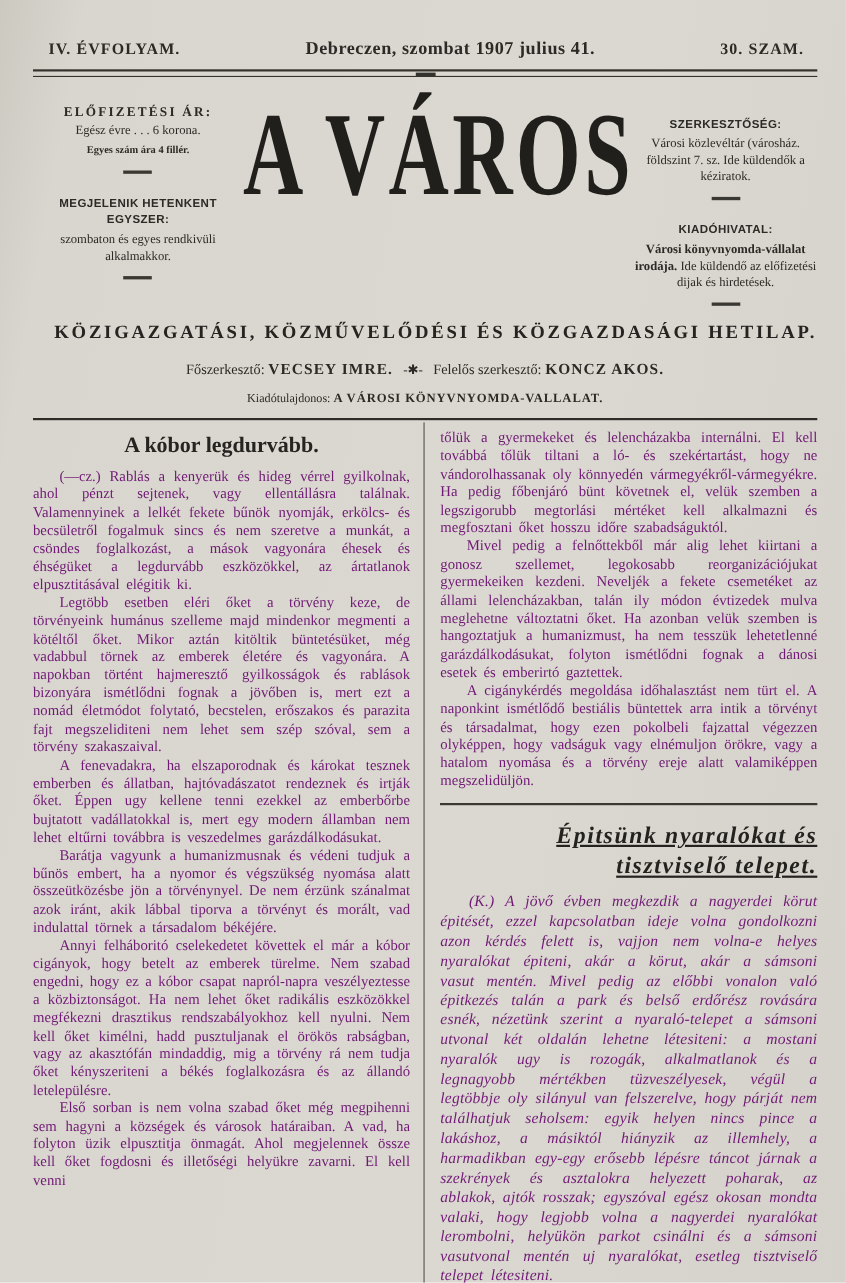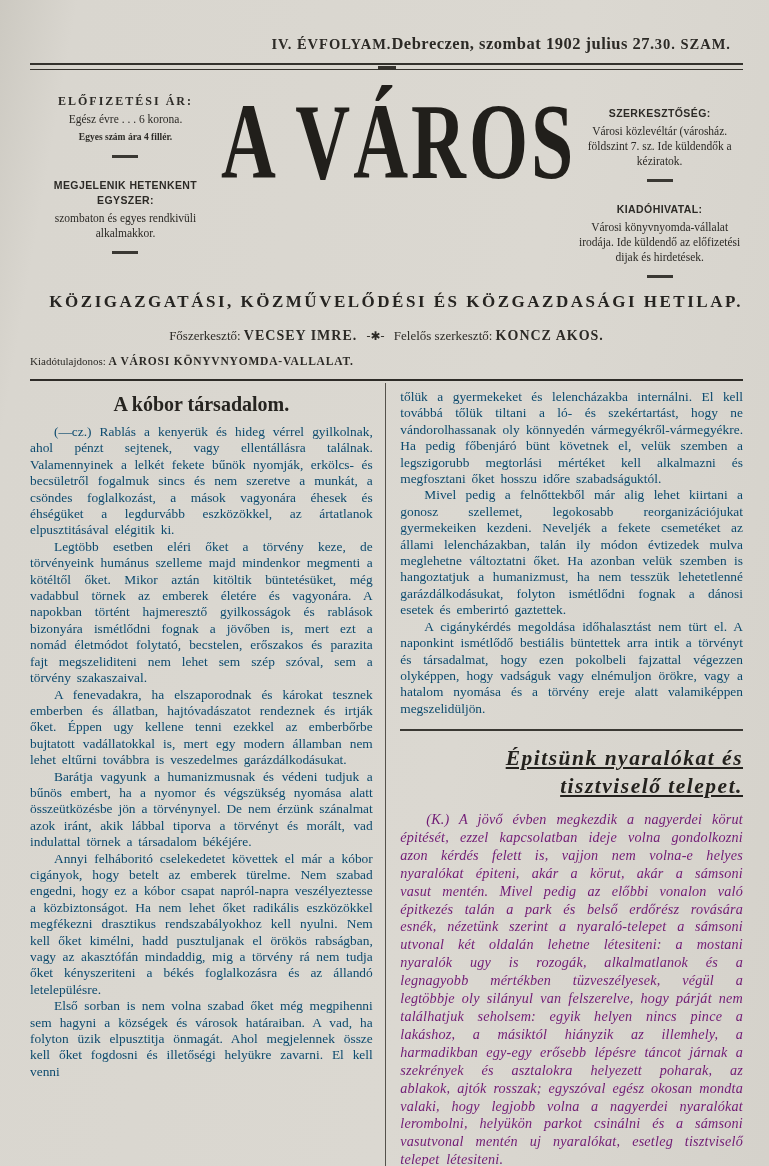--- a/index.html
+++ b/index.html
@@ -6,21 +6,21 @@
   body{
     width:769px;height:1166px;overflow:hidden;
     background:linear-gradient(100deg,#ccc9c1 0%,#d9d6cf 8%,#dbd8d1 60%,#d5d2cb 100%);
     font-family:"Liberation Serif", serif;
     color:#2c2a26;
     -webkit-font-smoothing:antialiased;
   }
   .page{padding:30px 26px 0 30px;position:relative;}
 
   
-  .topbar{display:flex;justify-content:flex-end;align-items:baseline;padding:4px 12px 0 14px;}
+  .topbar{display:flex;justify-content:space-between;align-items:baseline;padding:4px 12px 0 14px;}
   .topbar .vol,.topbar .issue{font-weight:bold;font-size:14.5px;letter-spacing:1px;}
   .topbar .date{font-weight:bold;font-size:16.5px;letter-spacing:.5px;}
   .double-rule{margin-top:9px;height:4px;border-top:2.5px solid #34322d;border-bottom:1.5px solid #34322d;}
   .tick{width:18px;height:4px;background:#34322d;margin:-4px auto 0 auto;}
 
   
   .masthead{display:flex;margin-top:10px;align-items:flex-start;}
   .info-box{font-size:11.5px;line-height:15px;text-align:center;}
   .info-box.left{width:204px;padding-top:14px;}
   .info-box.right{width:178px;padding-top:6px;}
@@ -36,56 +36,56 @@
     color:#211f1b;white-space:nowrap;
   }
 
   .subtitle{
     text-align:right;font-weight:bold;font-size:17px;letter-spacing:2.5px;
     margin-top:4px;color:#262421;
   }
   .editors{text-align:center;margin-top:16px;font-size:13px;}
   .editors .name{font-weight:bold;font-size:14px;letter-spacing:1px;}
   .editors .sep{font-size:12px;padding:0 6px;}
-  .publisher{margin-top:11px;font-size:11px;}
+  .publisher{text-align:center;margin-top:11px;font-size:11px;}
   .publisher .name{font-weight:bold;font-size:11.5px;letter-spacing:.8px;}
   .main-rule{border-top:2px solid #2e2c28;margin-top:12px;}
 
   
   .columns{display:flex;margin-top:2px;}
   .col{flex:1;padding-top:6px;}
   .col.left-col{padding-right:12px;}
   .col.right-col{padding-left:14px;}
   .col-divider{width:1.5px;background:#55524c;}
 
   h2.article-title{margin:4px 0 8px 0;text-align:center;font-size:20px;font-weight:bold;color:#262420;}
   .body-text p{
     margin:0;font-size:13.4px;line-height:16.4px;text-align:justify;
-    text-indent:24px;word-spacing:2.5px;color:#0c4a6e;
+    text-indent:24px;word-spacing:2.5px;color:#701a75;
   }
   .continuation p:first-child{text-indent:0;}
 
   .section-rule{border-top:2.5px solid #3a3833;margin:12px 0 14px 0;}
   h2.headline2{
     margin:0 0 10px 0;text-align:right;font-size:21.5px;font-weight:bold;font-style:italic;
     letter-spacing:1.5px;line-height:1.3;color:#24221e;text-decoration:underline;
   }
   .italic-body p{
     margin:0;font-size:14.2px;line-height:17.9px;text-align:justify;font-style:italic;
     text-indent:26px;word-spacing:3px;letter-spacing:.2px;color:#701a75;
   }
 </style>
 </head>
 <body>
 
 <div class="page">
 
   <header class="topbar">
     <span class="vol">IV. ÉVFOLYAM.</span>
-    <span class="date">Debreczen, szombat 1902 julius 27.</span>
+    <span class="date">Debreczen, szombat 1907 julius 41.</span>
     <span class="issue">30. SZAM.</span>
   </header>
 
   <div class="double-rule"></div>
   <div class="tick"></div>
 
   <section class="masthead">
     <div class="info-box left">
       <div class="box-head">ELŐFIZETÉSI ÁR:</div>
       <div class="box-line">Egész évre . . . 6 korona.</div>
@@ -98,21 +98,21 @@
 
     <div class="title-wrap">
       <h1 class="paper-title">A VÁROS</h1>
     </div>
 
     <div class="info-box right">
       <div class="box-head gothic">SZERKESZTŐSÉG:</div>
       <div class="box-line">Városi közlevéltár (városház. földszint 7. sz. Ide küldendők a kéziratok.</div>
       <div class="dash-divider"></div>
       <div class="box-head gothic">KIADÓHIVATAL:</div>
-      <div class="box-line"><span class="bolded" style="font-weight:normal;">Városi könyvnyomda-vállalat irodája.</span><span> Ide küldendő az előfizetési dijak és hirdetések.</span></div>
+      <div class="box-line"><span class="bolded" style="font-weight:bold;">Városi könyvnyomda-vállalat irodája.</span><span> Ide küldendő az előfizetési dijak és hirdetések.</span></div>
       <div class="dash-divider"></div>
     </div>
   </section>
 
   <div class="subtitle">KÖZIGAZGATÁSI, KÖZMŰVELŐDÉSI ÉS KÖZGAZDASÁGI HETILAP.</div>
 
   <div class="editors">
     <span>Főszerkesztő:</span>
     <span class="name">VECSEY IMRE.</span>
     <span class="sep">-✱-</span>
@@ -122,21 +122,21 @@
 
   <div class="publisher">
     <span>Kiadótulajdonos:</span>
     <span class="name">A VÁROSI KÖNYVNYOMDA-VALLALAT.</span>
   </div>
 
   <div class="main-rule"></div>
 
   <main class="columns">
     <article class="col left-col">
-      <h2 class="article-title">A kóbor társadalom.</h2>
+      <h2 class="article-title">A kóbor legdurvább.</h2>
       <div class="body-text">
           <p>(—cz.) Rablás a kenyerük és hideg vérrel gyilkolnak, ahol pénzt sejtenek, vagy ellentállásra találnak. Valamennyinek a lelkét fekete bűnök nyomják, erkölcs- és becsületről fogalmuk sincs és nem szeretve a munkát, a csöndes foglalkozást, a mások vagyonára éhesek és éhségüket a legdurvább eszközökkel, az ártatlanok elpusztitásával elégitik ki.</p>
           <p>Legtöbb esetben eléri őket a törvény keze, de törvényeink humánus szelleme majd mindenkor megmenti a kötéltől őket. Mikor aztán kitöltik büntetésüket, még vadabbul törnek az emberek életére és vagyonára. A napokban történt hajmeresztő gyilkosságok és rablások bizonyára ismétlődni fognak a jövőben is, mert ezt a nomád életmódot folytató, becstelen, erőszakos és parazita fajt megszeliditeni nem lehet sem szép szóval, sem a törvény szakaszaival.</p>
           <p>A fenevadakra, ha elszaporodnak és károkat tesznek emberben és állatban, hajtóvadászatot rendeznek és irtják őket. Éppen ugy kellene tenni ezekkel az emberbőrbe bujtatott vadállatokkal is, mert egy modern államban nem lehet eltűrni továbbra is veszedelmes garázdálkodásukat.</p>
           <p>Barátja vagyunk a humanizmusnak és védeni tudjuk a bűnös embert, ha a nyomor és végszükség nyomása alatt összeütközésbe jön a törvénynyel. De nem érzünk szánalmat azok iránt, akik lábbal tiporva a törvényt és morált, vad indulattal törnek a társadalom békéjére.</p>
           <p>Annyi felháboritó cselekedetet követtek el már a kóbor cigányok, hogy betelt az emberek türelme. Nem szabad engedni, hogy ez a kóbor csapat napról-napra veszélyeztesse a közbiztonságot. Ha nem lehet őket radikális eszközökkel megfékezni drasztikus rendszabályokhoz kell nyulni. Nem kell őket kimélni, hadd pusztuljanak el örökös rabságban, vagy az akasztófán mindaddig, mig a törvény rá nem tudja őket kényszeriteni a békés foglalkozásra és az állandó letelepülésre.</p>
           <p>Első sorban is nem volna szabad őket még megpihenni sem hagyni a községek és városok határaiban. A vad, ha folyton üzik elpusztitja önmagát. Ahol megjelennek össze kell őket fogdosni és illetőségi helyükre zavarni. El kell venni</p>
         </div>
     </article>
 

